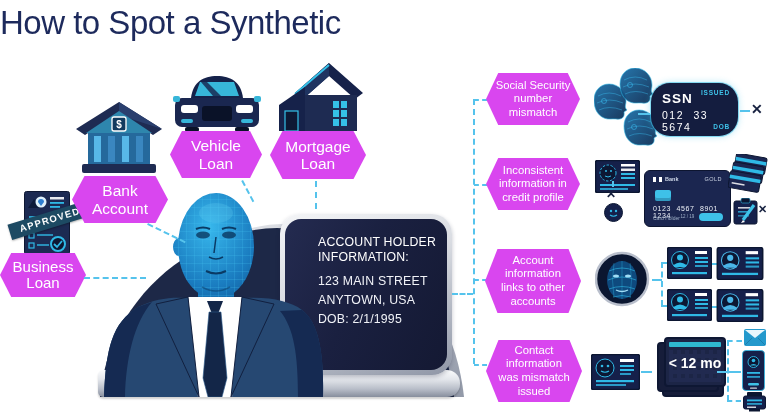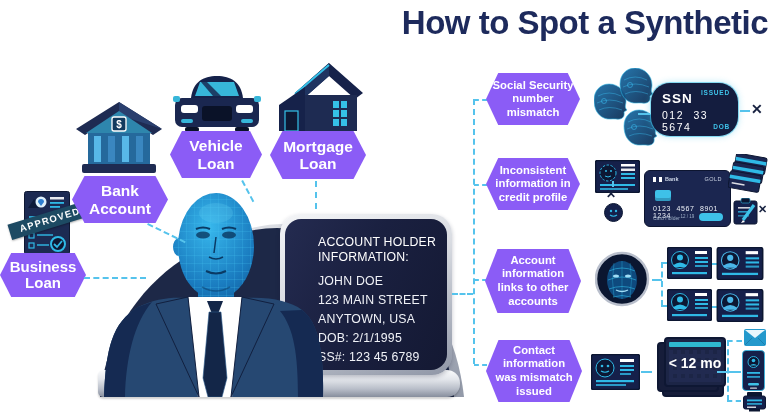--- a/index.html
+++ b/index.html
@@ -1,22 +1,22 @@
 <!DOCTYPE html>
 <html><head>
 <meta charset="utf-8">
 <style>
   html,body{margin:0;padding:0;background:#fff;}
   #canvas{position:relative;width:768px;height:413px;background:#ffffff;overflow:hidden;
           font-family:"Liberation Sans",sans-serif;}
   .abs{position:absolute;}
-  #title{position:absolute;top:4px;left:0;right:0;text-align:right;
-         font-size:33px;font-weight:700;color:#1d2a5c;letter-spacing:-0.5px;}
-  .hex{position:absolute;background:#8b5cf6;color:#fff;display:flex;flex-direction:column;
-       align-items:center;justify-content:center;text-align:center;font-weight:700;
+  #title{position:absolute;top:4px;left:0;right:0;text-align:left;
+         font-size:33px;font-weight:400;color:#1d2a5c;letter-spacing:-0.5px;}
+  .hex{position:absolute;background:#d946ef;color:#fff;display:flex;flex-direction:column;
+       align-items:center;justify-content:center;text-align:center;font-weight:400;
        clip-path:polygon(13% 0,87% 0,100% 50%,87% 100%,13% 100%,0 50%);}
   .hex-lg{font-size:15.5px;line-height:1.1;}
   .hex-sm{font-size:11.3px;line-height:1.2;}
   .dash-h{position:absolute;border-top:2px dashed #55c3ec;height:0;}
   .dash-v{position:absolute;border-left:2px dashed #55c3ec;width:0;}
   .xmark{position:absolute;color:#16203f;font-weight:900;line-height:1;}
   
   #panel{position:absolute;left:280px;top:214px;width:172px;height:161px;border-radius:20px;
          background:linear-gradient(160deg,#f4f5f7 0%,#d9dce2 40%,#8f96a6 100%);
          box-shadow:0 2px 4px rgba(20,25,50,.25);}
@@ -91,25 +91,23 @@
     <path d="M8,179 C18,70 115,10 185,10 C282,12 352,86 362,179 Z" fill="#1d2847"></path>
   </svg>
 
   <div id="pedestal"></div>
 
   <div id="panel">
     <div id="panel-inner">
       <div class="panel-h">ACCOUNT HOLDER</div>
       <div class="panel-h">INFORMATION:</div>
       <div id="panel-gap"></div>
-      <div class="panel-b">JOHN DOE</div>
       <div class="panel-b">123 MAIN STREET</div>
       <div class="panel-b">ANYTOWN, USA</div>
       <div class="panel-b">DOB: 2/1/1995</div>
-      <div class="panel-b">SS#: 123 45 6789</div>
     </div>
   </div>
 
   <svg class="abs" style="left:90px;top:183px" width="250" height="214" viewBox="0 0 250 214">
     <defs>
       <radialGradient id="hg" cx="0.42" cy="0.32" r="0.85">
         <stop offset="0" stop-color="#37b7ec"></stop>
           <stop offset="0.55" stop-color="#1a7cc0"></stop>
         <stop offset="1" stop-color="#0d4a84"></stop>
       </radialGradient>

